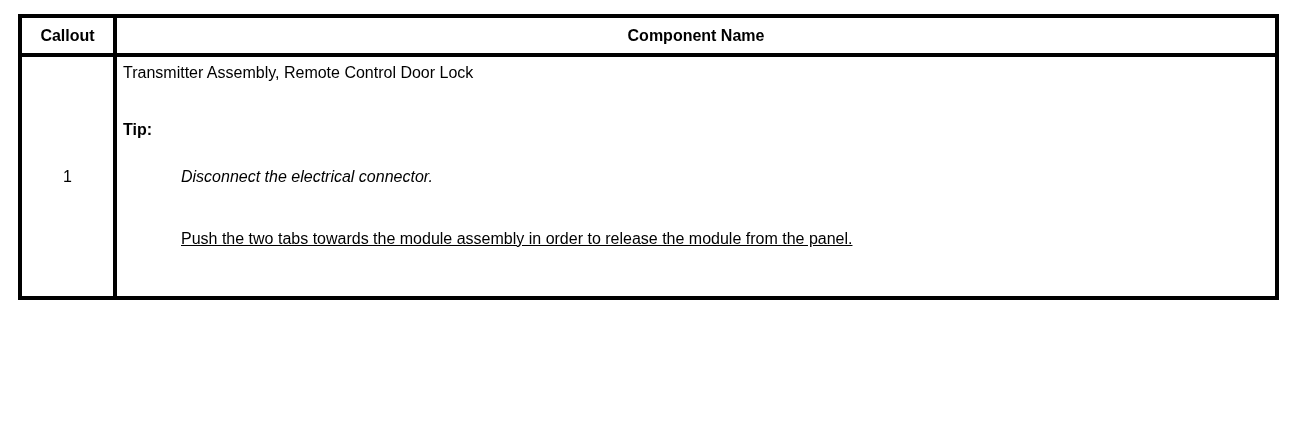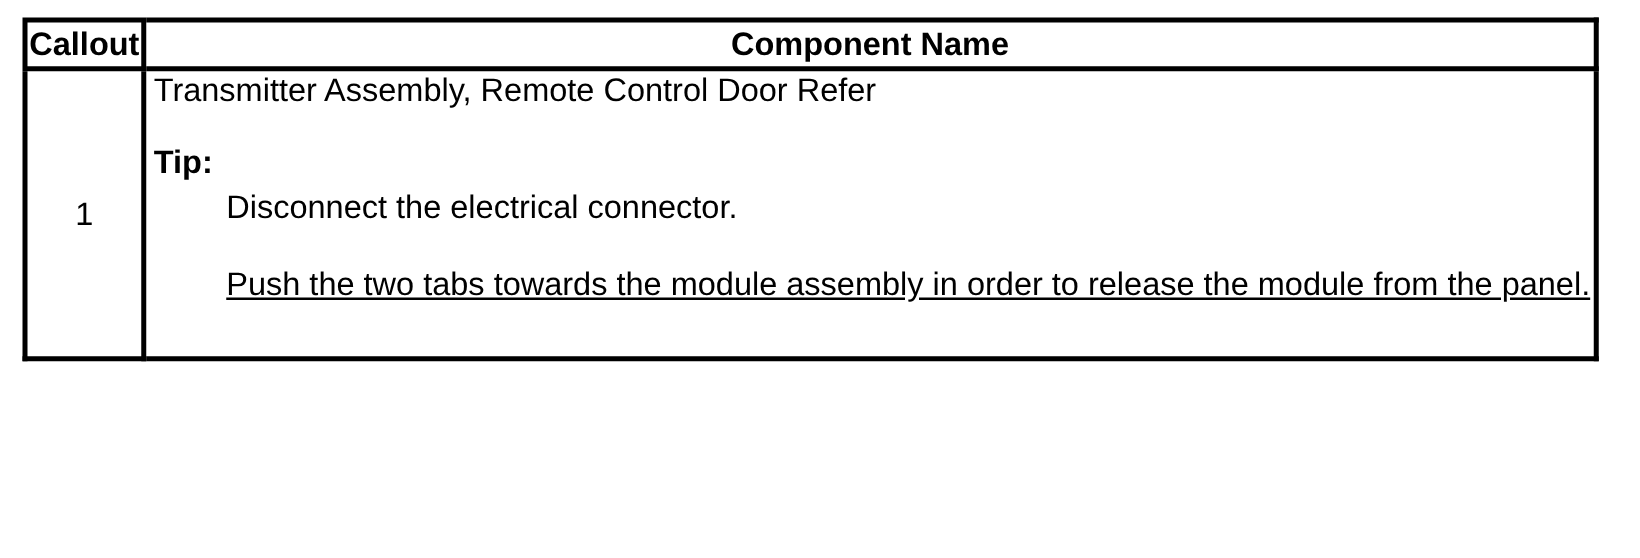--- a/index.html
+++ b/index.html
@@ -25,21 +25,21 @@
     width: 1261px;
     border-collapse: separate;
     border-spacing: 0;
     table-layout: fixed;
   }
   th, td {
     box-sizing: border-box;
     padding: 0;
     font-weight: normal;
     vertical-align: top;
-    font-size: 26px;
+    font-size: 16px;
     line-height: 23px;
     color: #000000;
   }
   .b-t { border-top: 4px solid #000; }
   .b-l { border-left: 4px solid #000; }
   .b-r { border-right: 4px solid #000; }
   .b-b { border-bottom: 4px solid #000; }
 
   th.callout-h {
     width: 99px;
@@ -62,39 +62,39 @@
     vertical-align: middle;
   }
   td.content-cell {
     padding: 4px 4px 46px 6px;
   }
   .line { white-space: nowrap; }
   .bold { font-weight: bold; }
   .indent { padding-left: 58px; }
   .mt47 { margin-top: 47px; }
   .mt42 { margin-top: 34px; }
-  .mt7  { margin-top: 13px; }
+  .mt7  { margin-top: 24px; font-style: italic; }
   .mt39 { margin-top: 39px; text-decoration: underline; }
 </style>
 </head>
 <body>
 
 <div class="page">
   <table class="doc-table">
     <tbody>
       <tr>
         <th class="callout-h b-t b-l b-r b-b">Callout</th>
         <th class="comp-h b-t b-r b-b">Component Name</th>
       </tr>
 
 
       <tr>
         <td class="callout-cell b-l b-r b-b">1</td>
         <td class="content-cell b-r b-b">
-          <div class="line">Transmitter Assembly, Remote Control Door Refer</div>
+          <div class="line">Transmitter Assembly, Remote Control Door Lock</div>
           <div class="line bold mt42">Tip:</div>
           <div class="line indent mt7">Disconnect the electrical connector.</div>
           <div class="line indent mt39">Push the two tabs towards the module assembly in order to release the module from the panel.</div>
         </td>
       </tr>
     </tbody>
   </table>
 </div>
 
 </body></html>

